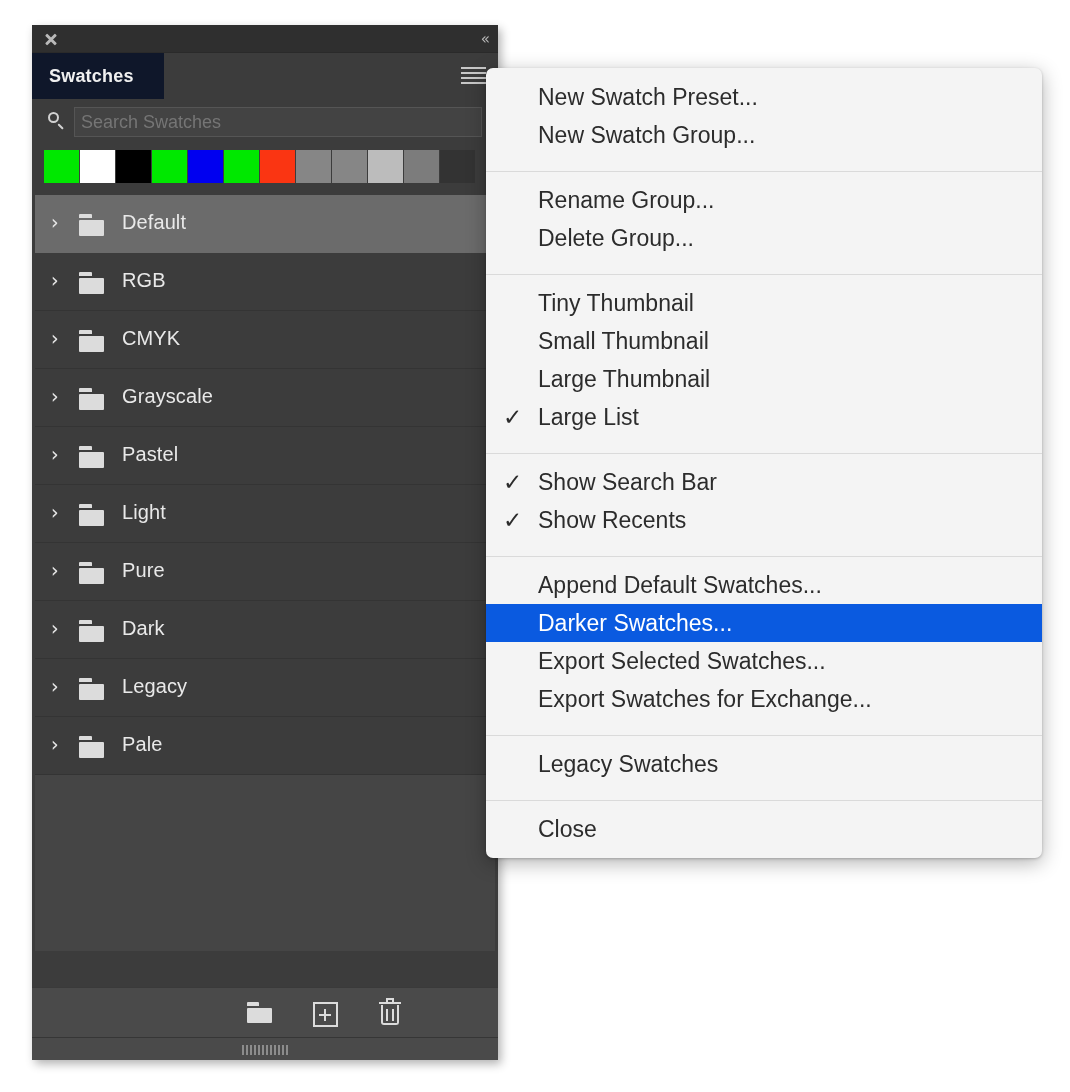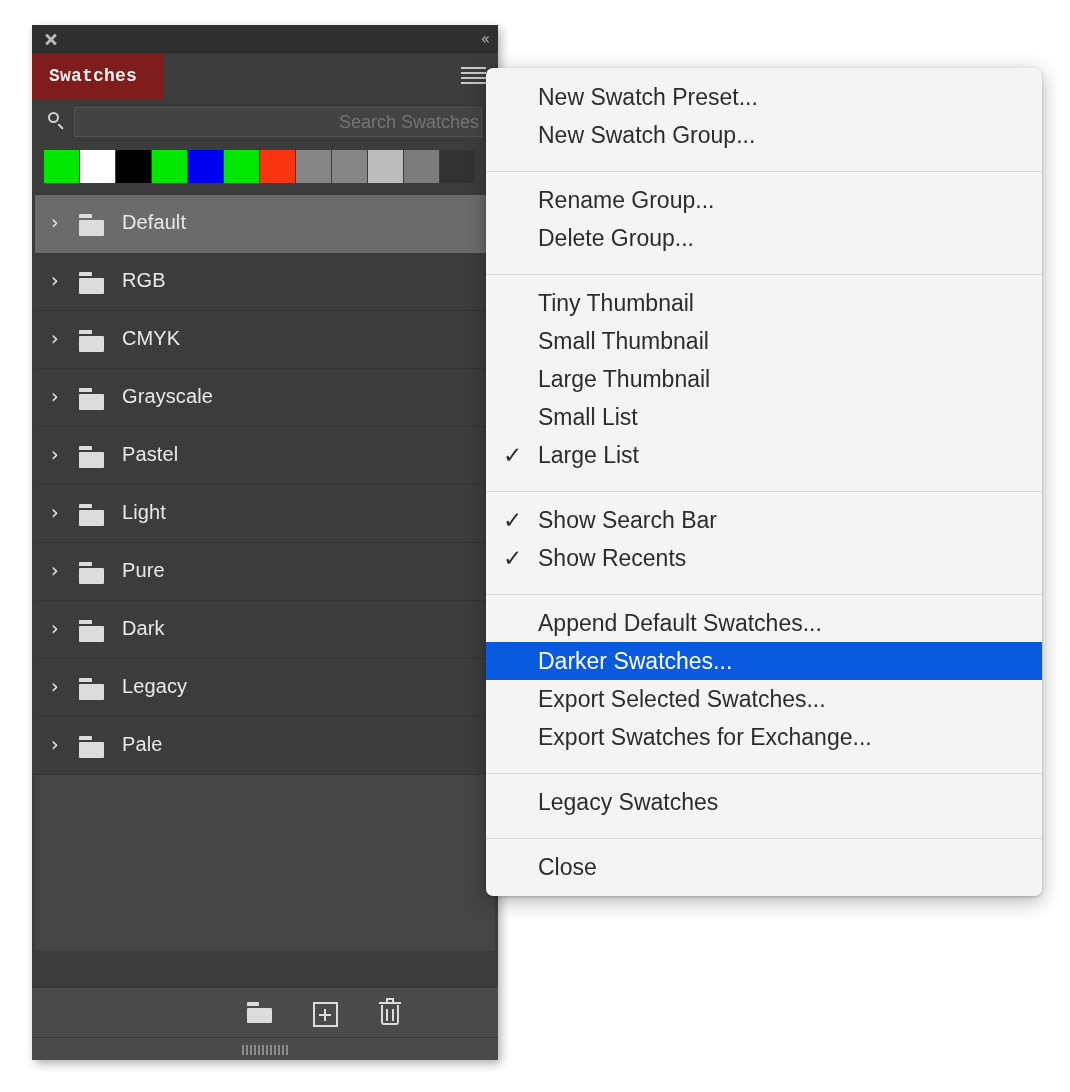--- a/index.html
+++ b/index.html
@@ -73,23 +73,22 @@
     position: relative;
     height: 46px;
     background: #3c3c3c;
   }
   .tab-active {
     position: absolute;
     left: 0;
     top: 0;
     width: 132px;
     height: 46px;
-    background: #7f1d1d;
-    box-sizing: border-box;
-    font-family: Liberation Mono, monospace;
+    background: #0f172a;
+    box-sizing: border-box;
   }
   .tab-active .tab-label {
     position: absolute;
     left: 17px;
     top: 13px;
     color: #f0f0f0;
     font-size: 18px;
     font-weight: bold;
     letter-spacing: 0.2px;
   }
@@ -145,21 +144,20 @@
     width: 408px;
     height: 30px;
     background: #434343;
     border: 1px solid #555555;
     box-sizing: border-box;
     color: #a2a2a2;
     font-size: 18px;
     padding-left: 6px;
     line-height: 28px;
     font-family: "Liberation Sans", sans-serif;
-    text-align: right;
   }
 
   
   .recents-strip {
     position: relative;
     height: 48px;
     background: #3c3c3c;
     padding-left: 12px;
     padding-top: 5px;
     box-sizing: border-box;
@@ -532,21 +530,20 @@
         <div class="menu-item"><span>New Swatch Group...</span></div>
       </div>
       <div class="menu-section">
         <div class="menu-item"><span>Rename Group...</span></div>
         <div class="menu-item"><span>Delete Group...</span></div>
       </div>
       <div class="menu-section">
         <div class="menu-item"><span>Tiny Thumbnail</span></div>
         <div class="menu-item"><span>Small Thumbnail</span></div>
         <div class="menu-item"><span>Large Thumbnail</span></div>
-        <div class="menu-item"><span>Small List</span></div>
         <div class="menu-item"><span class="menu-check">✓</span><span>Large List</span></div>
       </div>
       <div class="menu-section">
         <div class="menu-item"><span class="menu-check">✓</span><span>Show Search Bar</span></div>
         <div class="menu-item"><span class="menu-check">✓</span><span>Show Recents</span></div>
       </div>
       <div class="menu-section">
         <div class="menu-item"><span>Append Default Swatches...</span></div>
         <div class="menu-item highlighted"><span>Darker Swatches...</span></div>
         <div class="menu-item"><span>Export Selected Swatches...</span></div>

